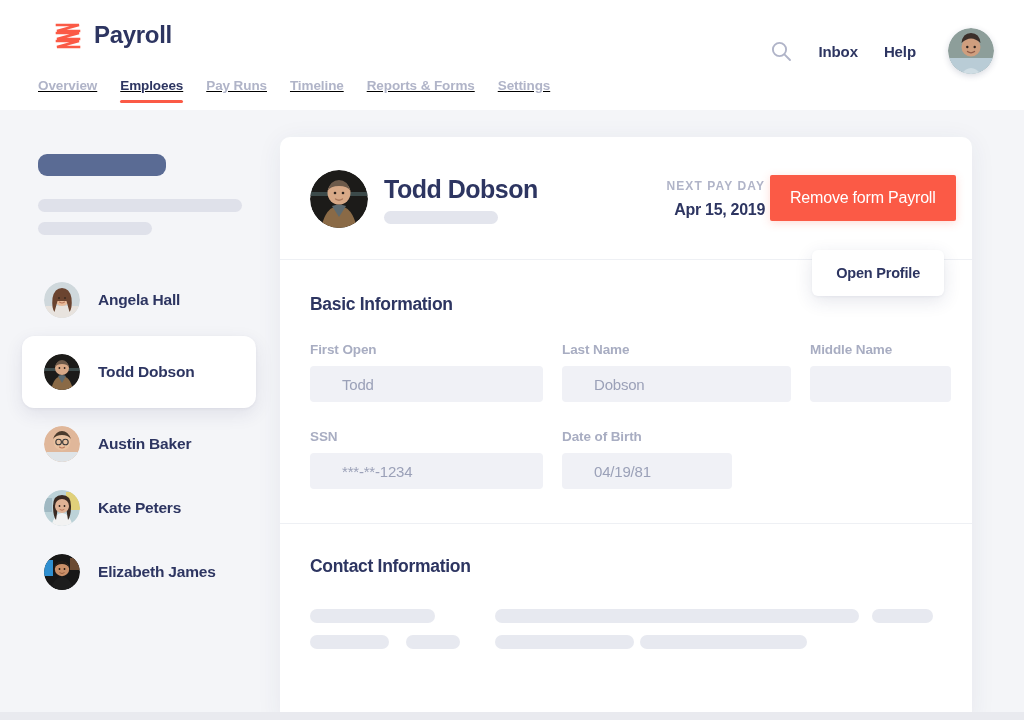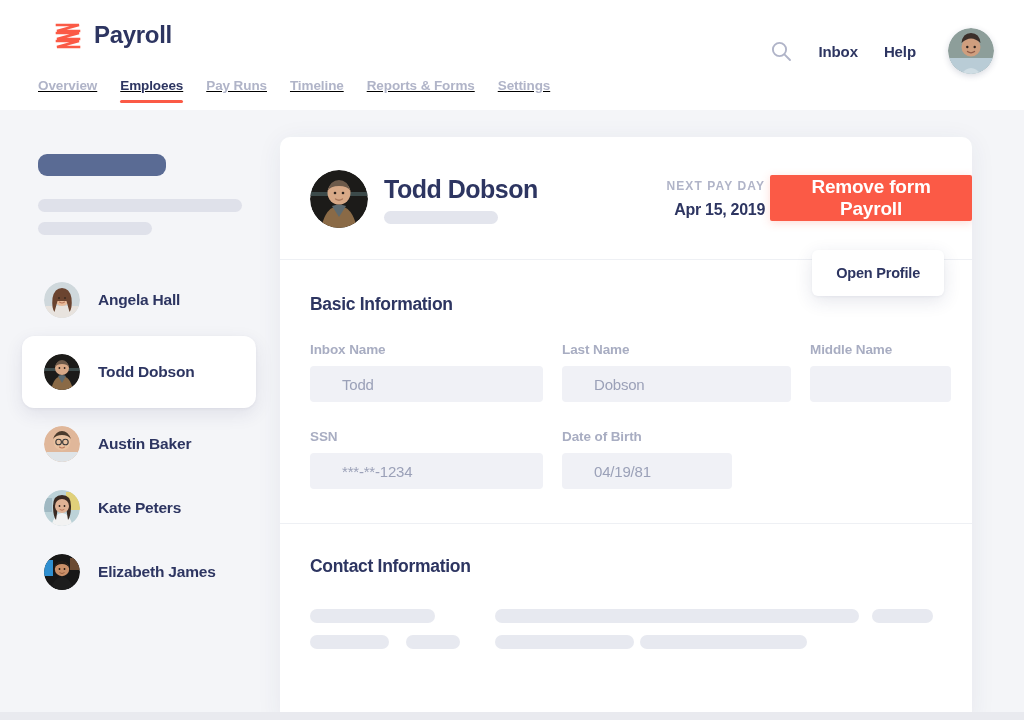--- a/index.html
+++ b/index.html
@@ -237,22 +237,22 @@
   }
   .btn-remove {
     position: absolute;
     left: 490px; top: 38px;
     height: 46px;
     padding: 0 20px;
     display: flex;
     align-items: center;
     background: #fb5a46;
     color: #ffffff;
-    font-size: 19px;
-    font-weight: bold;
+    font-size: 16px;
+    font-weight: normal;
     border: none;
     border-radius: 2px;
     cursor: pointer;
     font-family: inherit;
     letter-spacing: -0.2px;
     box-shadow: 0 2px 10px rgba(251,90,70,.22);
   }
 
   
   .section { position: relative; padding: 0 30px; }
@@ -539,21 +539,21 @@
 
       <button class="btn-remove">Remove form Payroll</button>
     </div>
 
     <div class="section section-basic">
       <div class="section-title">Basic Information</div>
       <button class="btn-open-profile">Open Profile</button>
 
       <div class="field-row">
         <div class="field">
-          <span class="field-label">Inbox Name</span>
+          <span class="field-label">First Open</span>
           <input class="field-input w-first" type="text" value="Todd" style="">
         </div>
         <div class="field">
           <span class="field-label">Last Name</span>
           <input class="field-input w-last" type="text" value="Dobson" style="">
         </div>
         <div class="field">
           <span class="field-label">Middle Name</span>
           <input class="field-input w-middle" type="text" value="" style="">
         </div>

